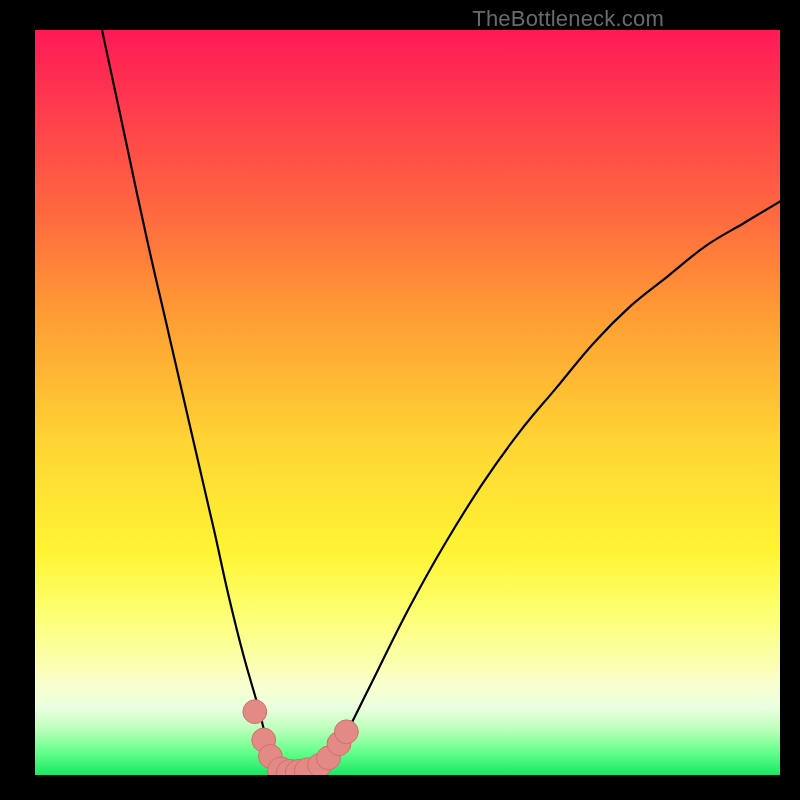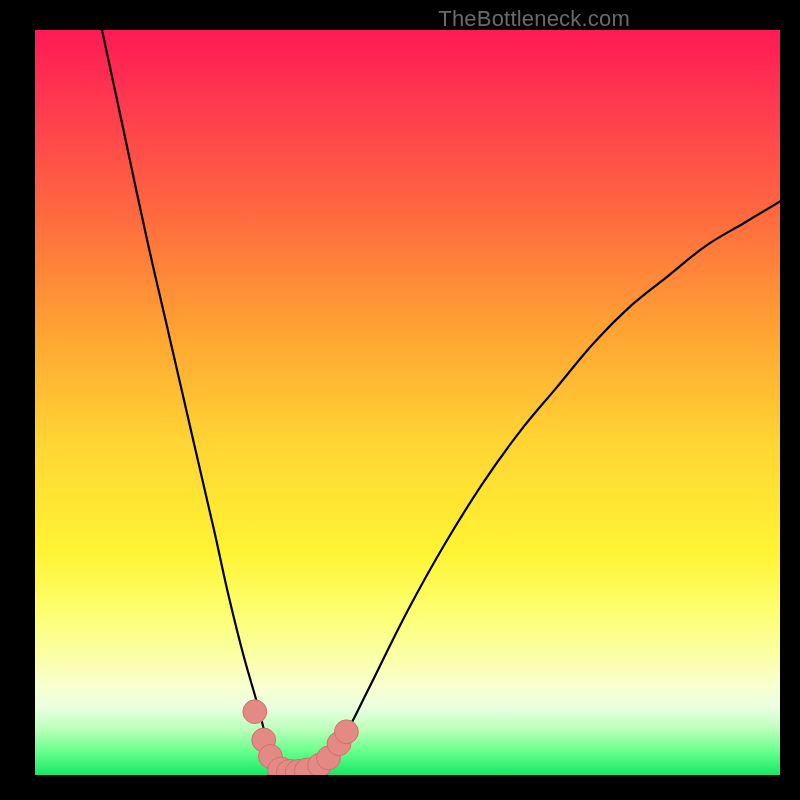--- a/index.html
+++ b/index.html
@@ -11,20 +11,21 @@
     overflow: hidden;
     font-family: Arial, Helvetica, sans-serif;
   }
   .frame {
     position: absolute;
     left: 0;
     top: 0;
     width: 644px;
     height: 800px;
     background: #000;
+    padding-left: 34px;
   }
   .plot {
     position: absolute;
     left: 35px;
     top: 30px;
     width: 745px;
     height: 745px;
     background: linear-gradient(
       to bottom,
       #ff1a55 0%,

